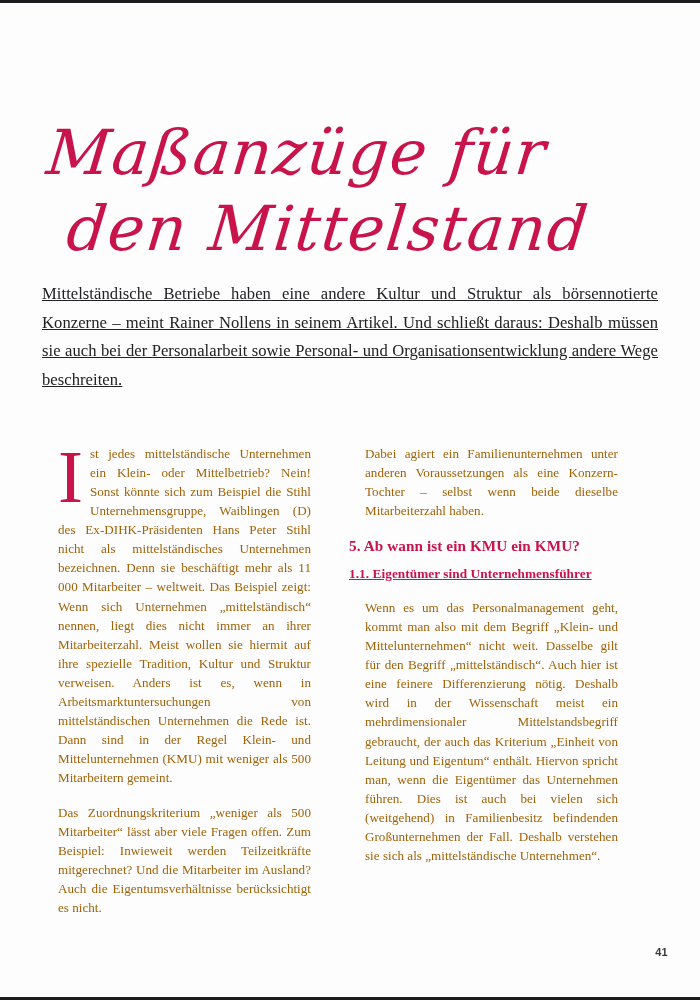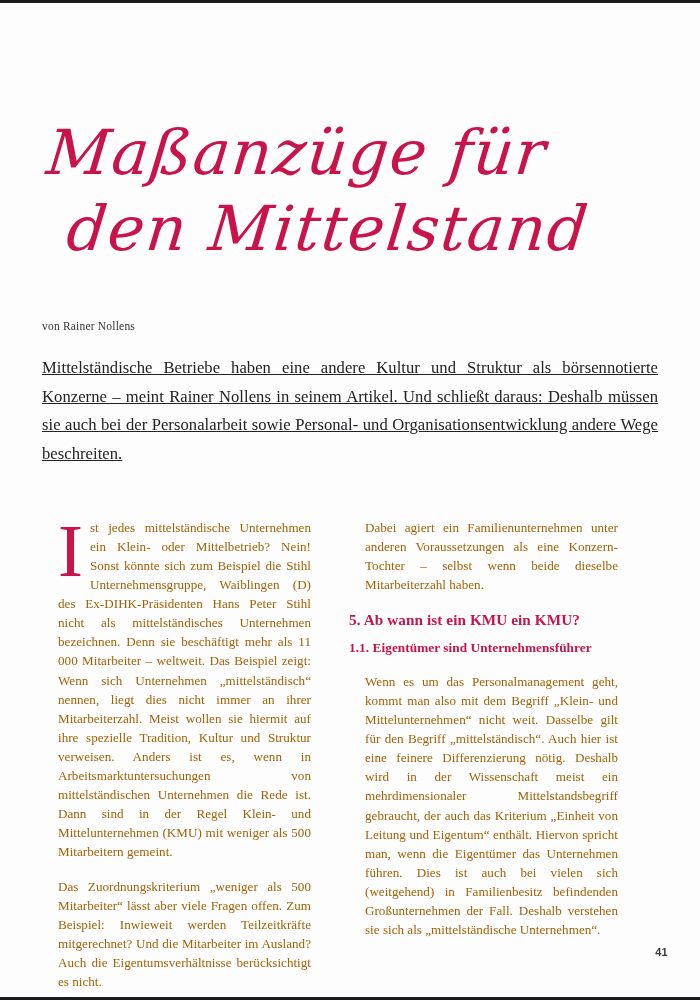--- a/index.html
+++ b/index.html
@@ -134,20 +134,21 @@
     letter-spacing: 0.1px;
   }
   h3.sub-heading {
     margin: 10px 0 3px 0;
     font-family: "Liberation Serif", serif;
     font-size: 13.3px;
     font-weight: bold;
     color: #C8134B;
     line-height: 1.25;
     letter-spacing: 0.05px;
+    text-decoration: underline;
   }
 
   
   #folio {
     position: absolute;
     right: 32px;
     bottom: 42px;
     font-family: "Liberation Sans", sans-serif;
     font-size: 11px;
     font-weight: bold;
@@ -163,21 +164,20 @@
 
   <div class="edge-bar top"></div>
 
   <div class="page-inner">
 
     <div id="title-block">
       <div class="title-line line1">Maßanzüge für</div>
       <div class="title-line line2">den Mittelstand</div>
     </div>
 
-    <div id="byline">von Rainer Nollens</div>
 
     <div id="lead">Mittelständische Betriebe haben eine andere Kultur und Struktur als börsennotierte Konzerne – meint Rainer Nollens in seinem Artikel. Und schließt daraus: Deshalb müssen sie auch bei der Personalarbeit sowie Personal- und Organisationsentwicklung andere Wege beschreiten.</div>
 
     <div id="body-columns">
 
       <div class="col" id="col-left">
         <p class="first-para">Ist jedes mittelständische Unternehmen ein Klein- oder Mittelbetrieb? Nein! Sonst könnte sich zum Beispiel die Stihl Unternehmensgruppe, Waiblingen (D) des Ex-DIHK-Präsidenten Hans Peter Stihl nicht als mittelständisches Unternehmen bezeichnen. Denn sie beschäftigt mehr als 11 000 Mitarbeiter – weltweit. Das Beispiel zeigt: Wenn sich Unternehmen „mittelständisch“ nennen, liegt dies nicht immer an ihrer Mitarbeiterzahl. Meist wollen sie hiermit auf ihre spezielle Tradition, Kultur und Struktur verweisen. Anders ist es, wenn in Arbeitsmarktuntersuchungen von mittelständischen Unternehmen die Rede ist. Dann sind in der Regel Klein- und Mittelunternehmen (KMU) mit weniger als 500 Mitarbeitern gemeint.</p>
         <p>Das Zuordnungskriterium „weniger als 500 Mitarbeiter“ lässt aber viele Fragen offen. Zum Beispiel: Inwieweit werden Teilzeitkräfte mitgerechnet? Und die Mitarbeiter im Ausland? Auch die Eigentumsverhältnisse berücksichtigt es nicht.</p>
       </div>
 

